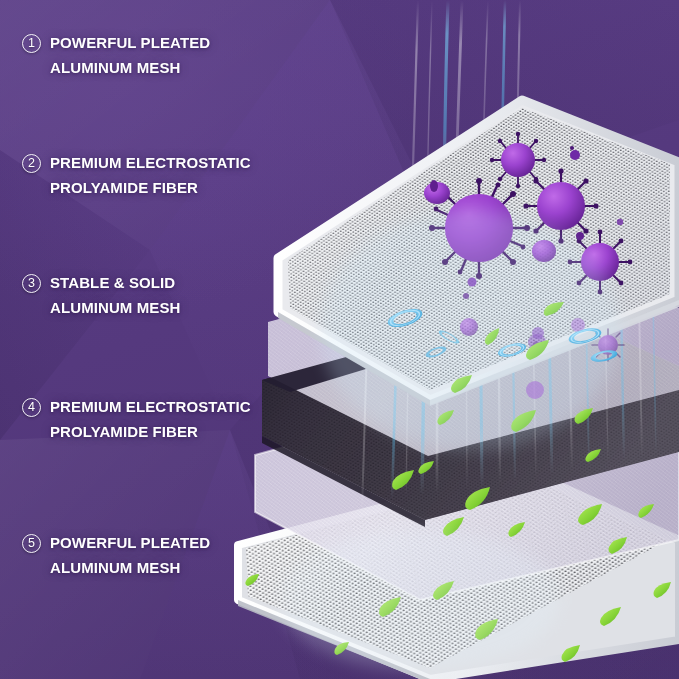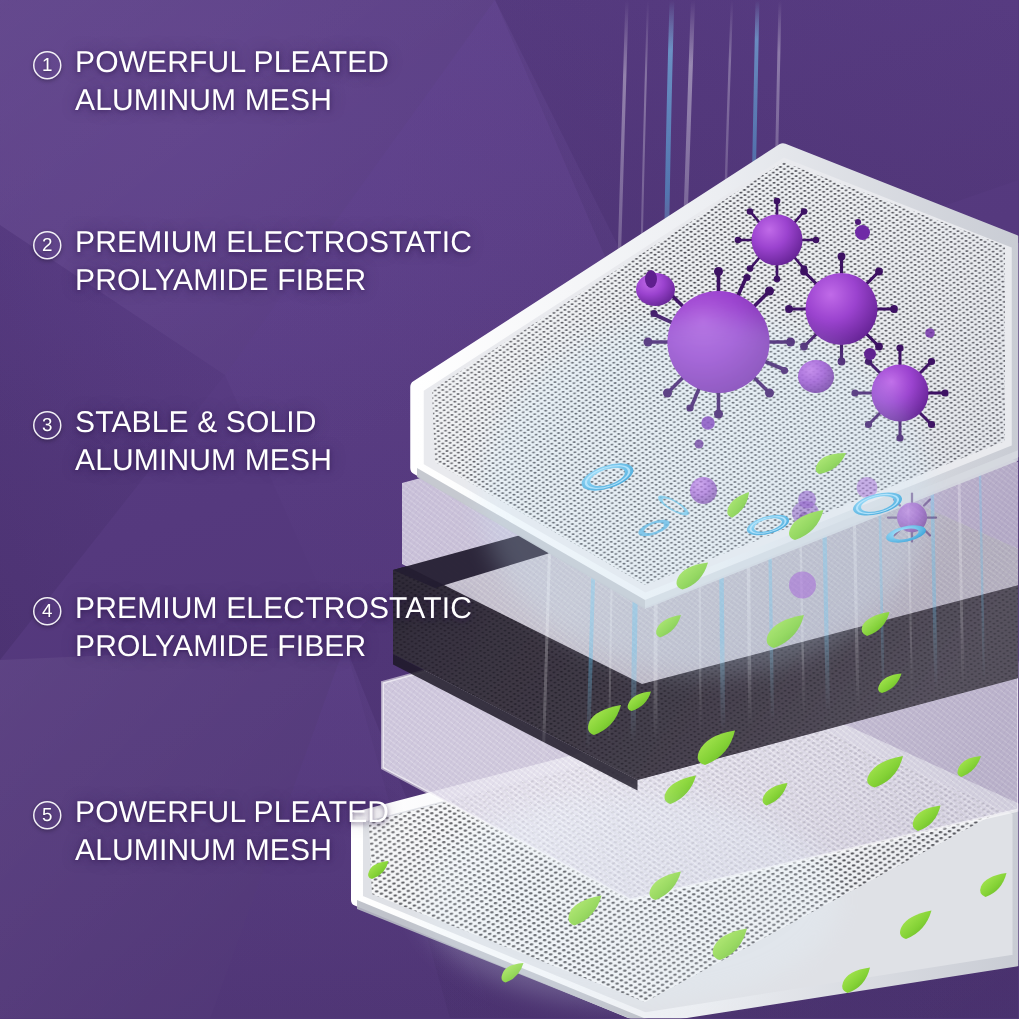--- a/index.html
+++ b/index.html
@@ -30,21 +30,21 @@
   .num {
     flex:0 0 auto;
     width:19px; height:19px; border-radius:50%;
     border:1.4px solid rgba(255,255,255,.92);
     color:#fff; font-size:12.5px; line-height:16.4px; text-align:center;
     font-weight:400; margin-top:4px;
     text-shadow:0 1px 2px rgba(0,0,0,.35);
     box-shadow:0 1px 3px rgba(0,0,0,.3);
   }
   .ltext {
-    color:#ffffff; font-weight:400; font-size:20px; line-height:25px;
+    color:#ffffff; font-weight:700; font-size:15px; line-height:25px;
     letter-spacing:.1px; white-space:pre-line;
     text-shadow:0 1px 3px rgba(40,20,70,.55), 0 0 10px rgba(40,20,70,.35);
   }
 
   
   .assembly { position:absolute; left:0; top:0; width:679px; height:679px; z-index:30; }
   .assembly svg { position:absolute; left:0; top:0; }
 
   
 </style>

